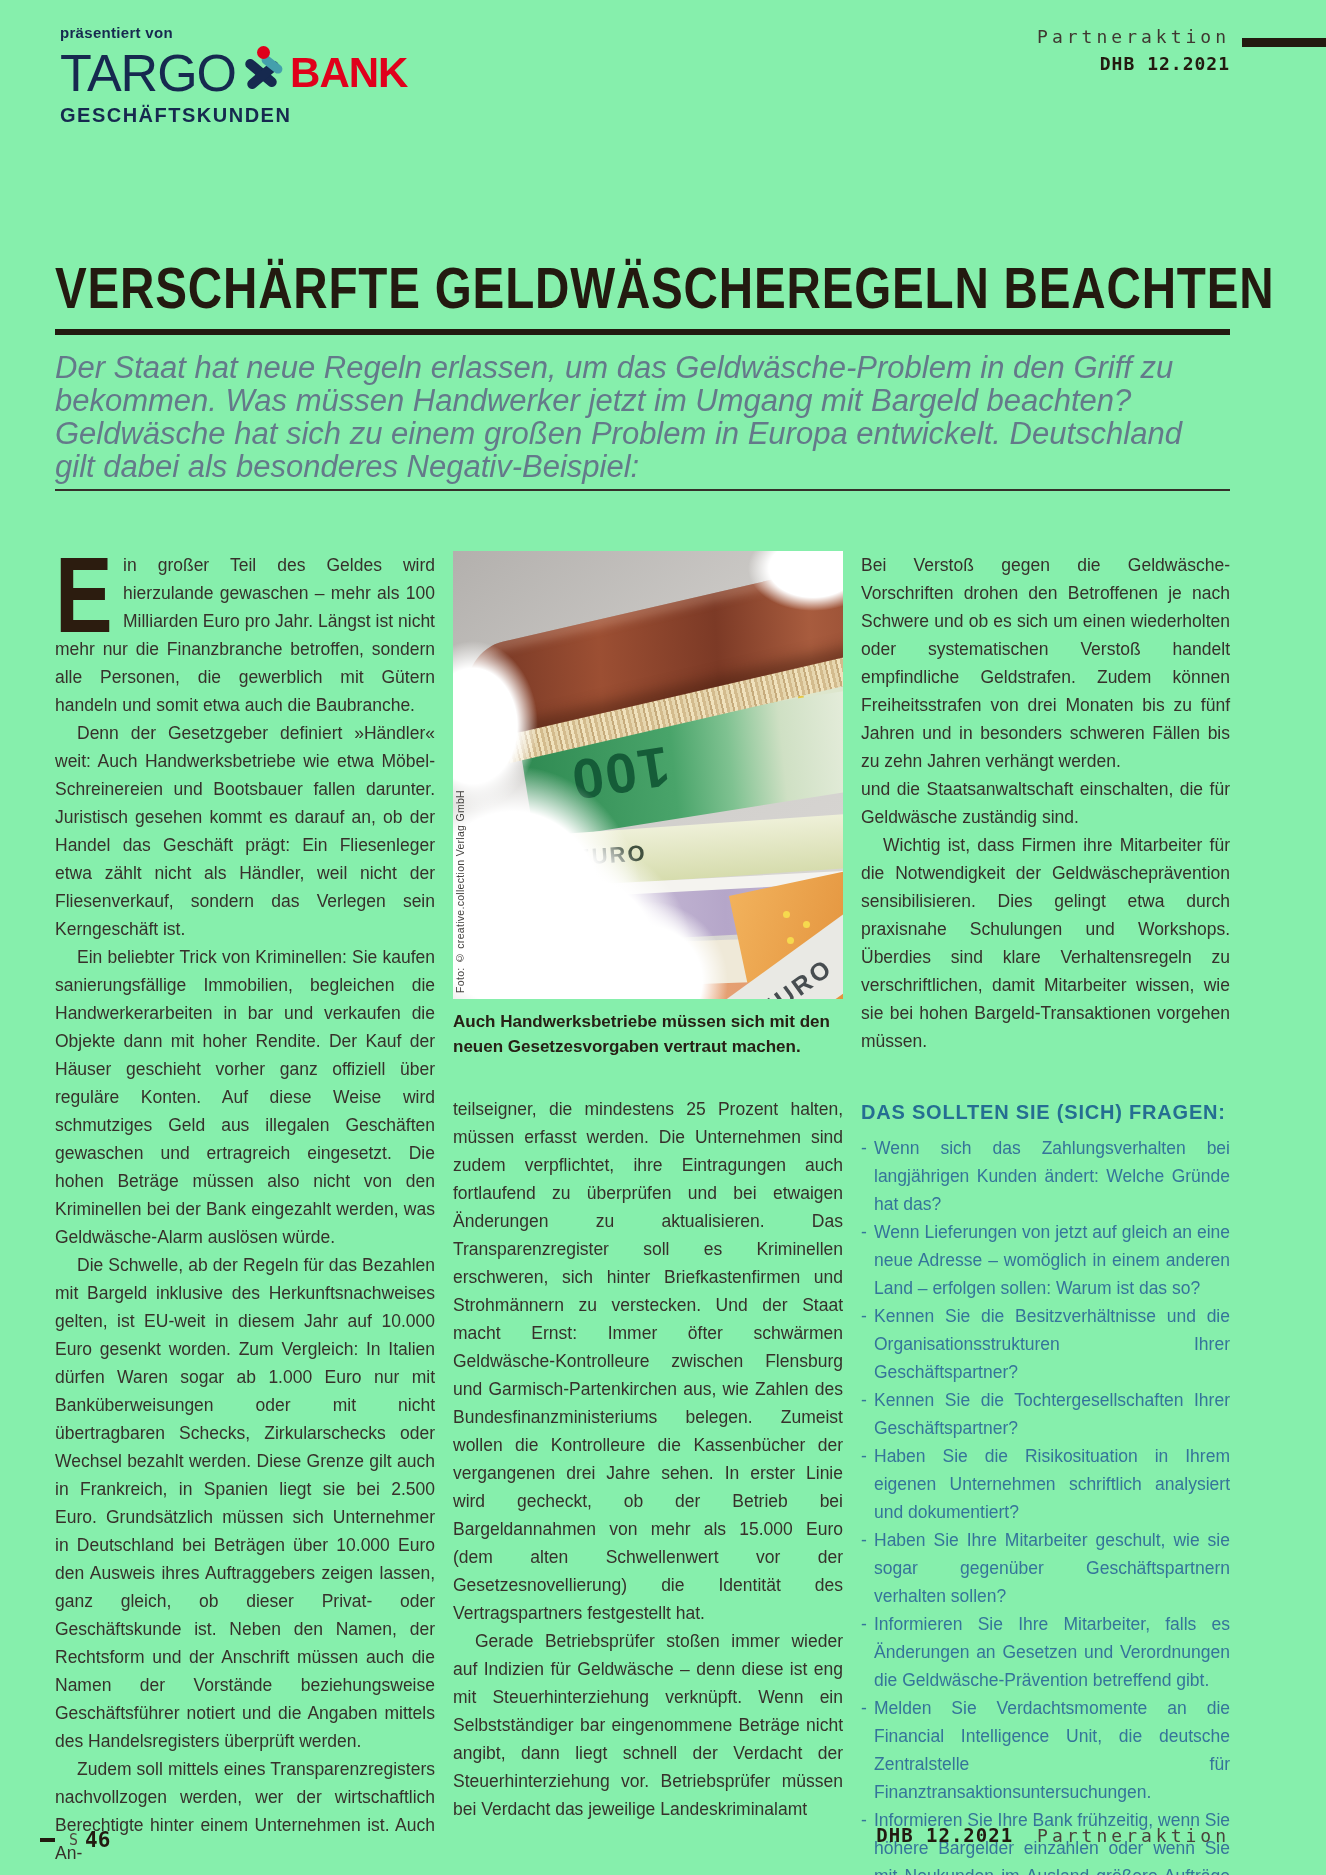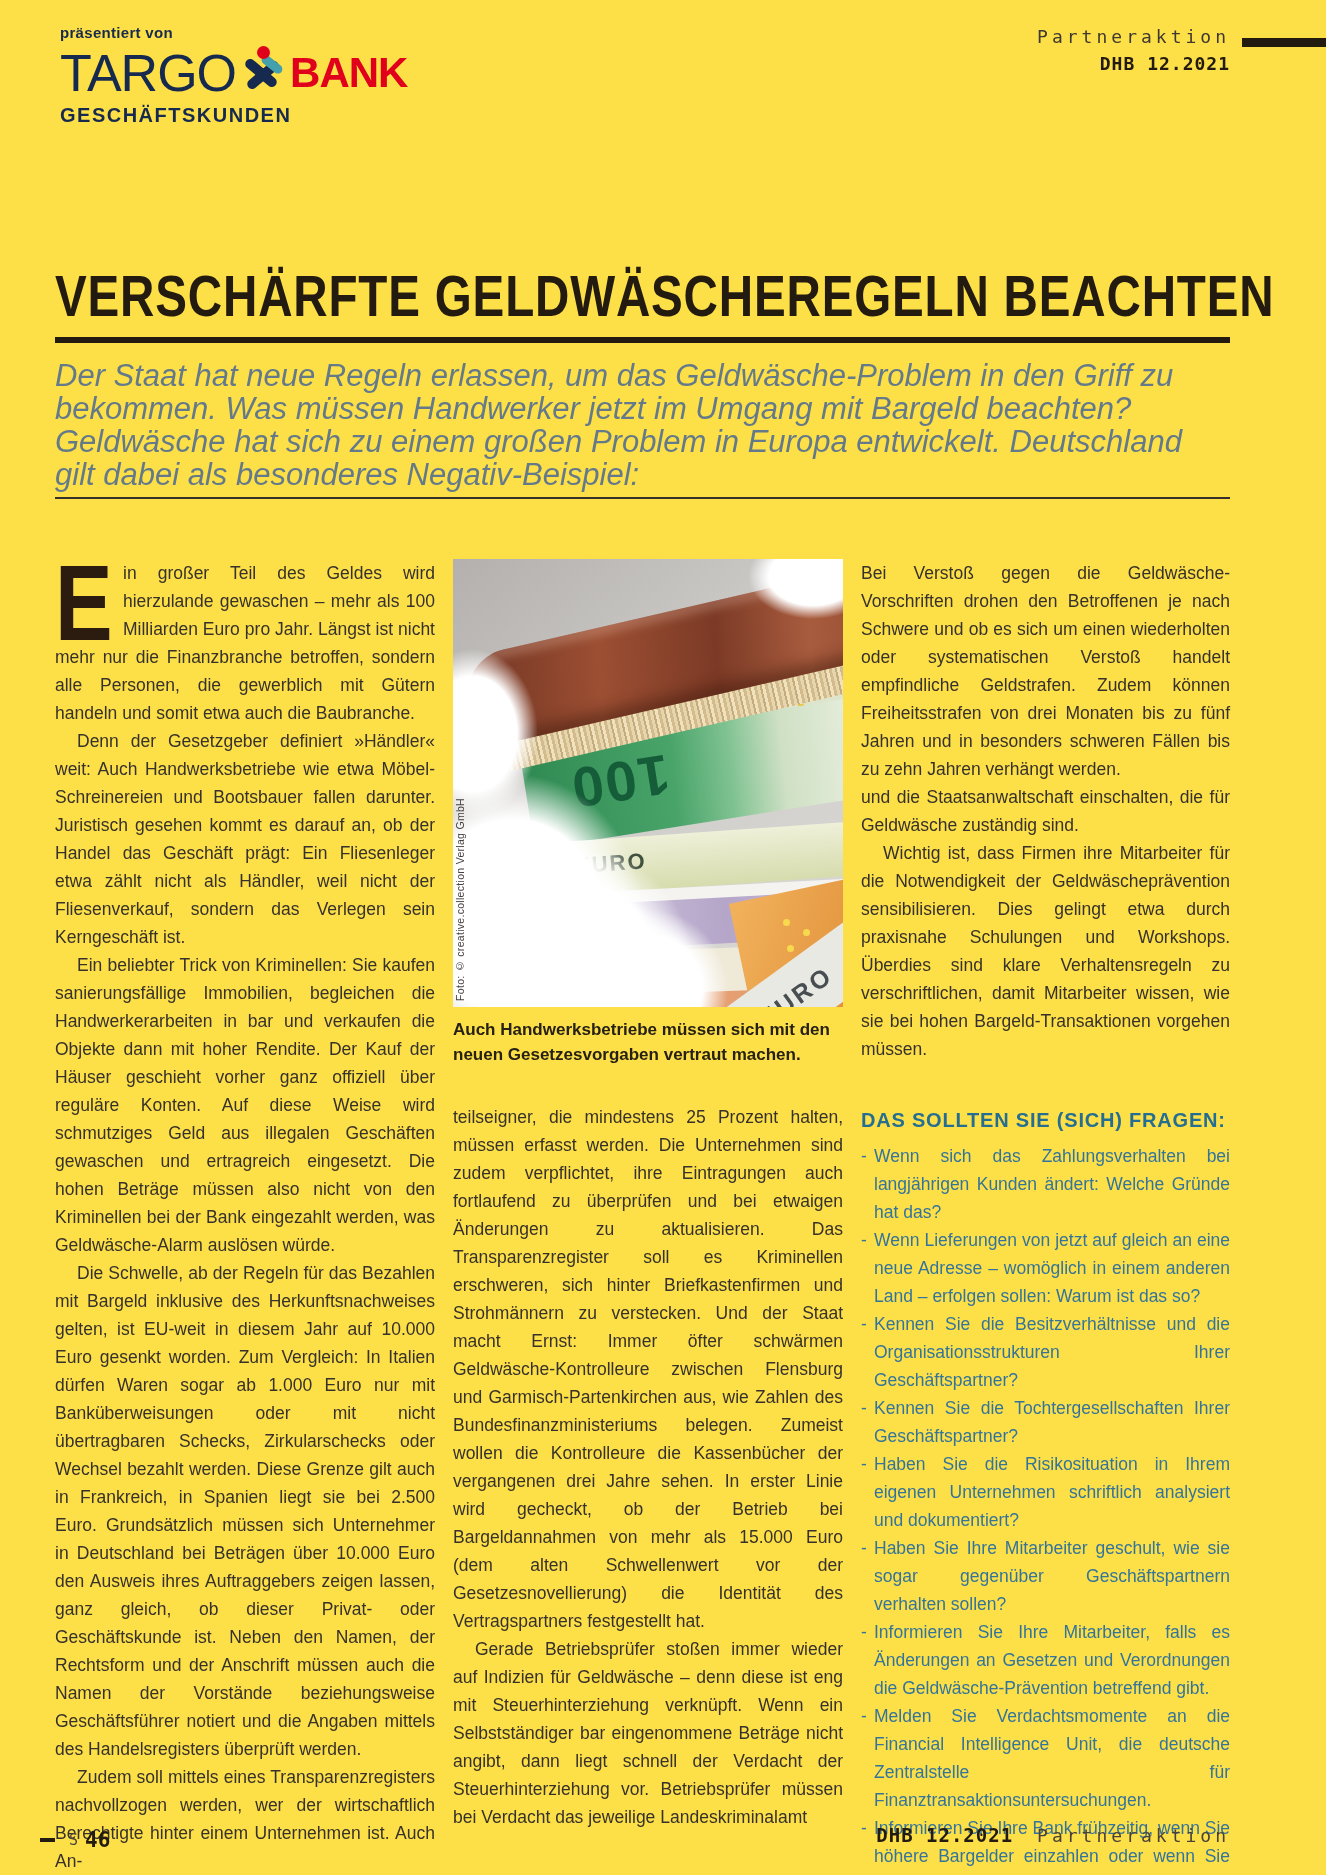--- a/index.html
+++ b/index.html
@@ -1,16 +1,16 @@
 <!DOCTYPE html>
 <html lang="de"><head>
 <meta charset="utf-8">
 <style>
   html,body{margin:0;padding:0;background:#e8e8e8;}
-  .page{position:relative;width:1326px;height:1875px;background:#fde047;margin:0 auto;
+  .page{position:relative;width:1326px;height:1875px;background:#86efac;margin:0 auto;
         font-family:"Liberation Sans",sans-serif;color:#2f2822;overflow:hidden;}
 
   
   .brand{position:absolute;left:60px;top:24px;}
   .presented{font-size:15px;font-weight:bold;color:#16294f;letter-spacing:.3px;}
   .logo-row{display:flex;align-items:center;margin-top:2px;}
   .logo-targo{font-size:52px;font-weight:normal;color:#16294f;letter-spacing:-1px;}
   .logo-mark{position:relative;width:46px;height:54px;margin:0 4px;display:inline-block;}
   .logo-dot{position:absolute;left:17px;top:0;width:13px;height:13px;border-radius:50%;background:#e0001b;}
   .logo-arm-navy1{position:absolute;left:2px;top:22px;width:38px;height:10px;border-radius:5px;background:#16294f;transform:rotate(40deg);}
@@ -20,21 +20,21 @@
   .logo-sub{font-size:20px;font-weight:bold;color:#16294f;letter-spacing:1.5px;text-align:left;margin-top:1px;}
 
   .edition{position:absolute;right:96px;top:26px;text-align:right;font-family:"DejaVu Sans Mono",monospace;}
   .edition-label{font-size:18px;letter-spacing:4px;color:#3f3831;}
   .edition-issue{font-size:18px;font-weight:bold;letter-spacing:1px;color:#231a10;margin-top:6px;}
   .corner-bar{position:absolute;right:0;top:38px;width:84px;height:9px;background:#231a10;}
 
   
   .main{position:absolute;left:55px;top:244px;width:1175px;}
   .kicker{font-size:19px;font-weight:bold;color:#3c5a6e;letter-spacing:.5px;}
-  .headline{margin:20px 0 0 0;font-size:58px;line-height:64px;font-weight:bold;color:#231a10;white-space:nowrap;}
+  .headline{margin:12px 0 0 0;font-size:58px;line-height:64px;font-weight:bold;color:#231a10;white-space:nowrap;}
   .headline span{display:inline-block;transform:scaleX(.82);transform-origin:0 50%;letter-spacing:1px;}
   .rule-thick{margin-top:9px;height:6px;background:#231a10;}
   .standfirst{margin:16px 0 0 0;font-style:italic;font-size:31px;line-height:33px;color:#64798a;font-weight:500;}
   .rule-thin{margin-top:6px;height:2px;background:#35302a;}
 
   
   .columns{display:flex;gap:18px;margin-top:60px;align-items:flex-start;}
   .col1{width:380px;flex:0 0 380px;}
   .col2{width:390px;flex:0 0 390px;}
   .col3{width:369px;flex:0 0 369px;}

